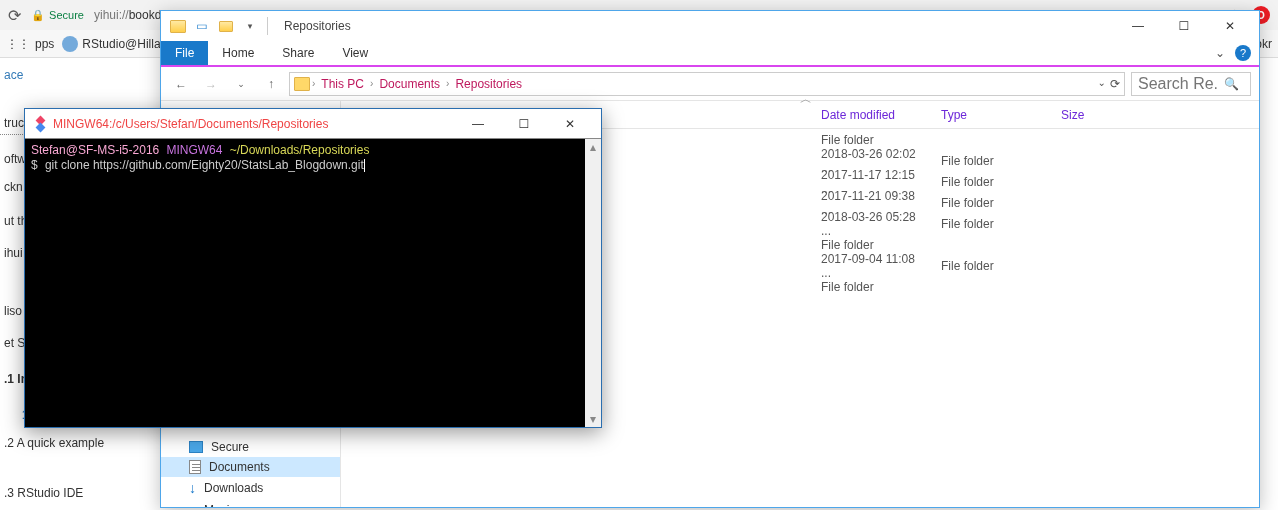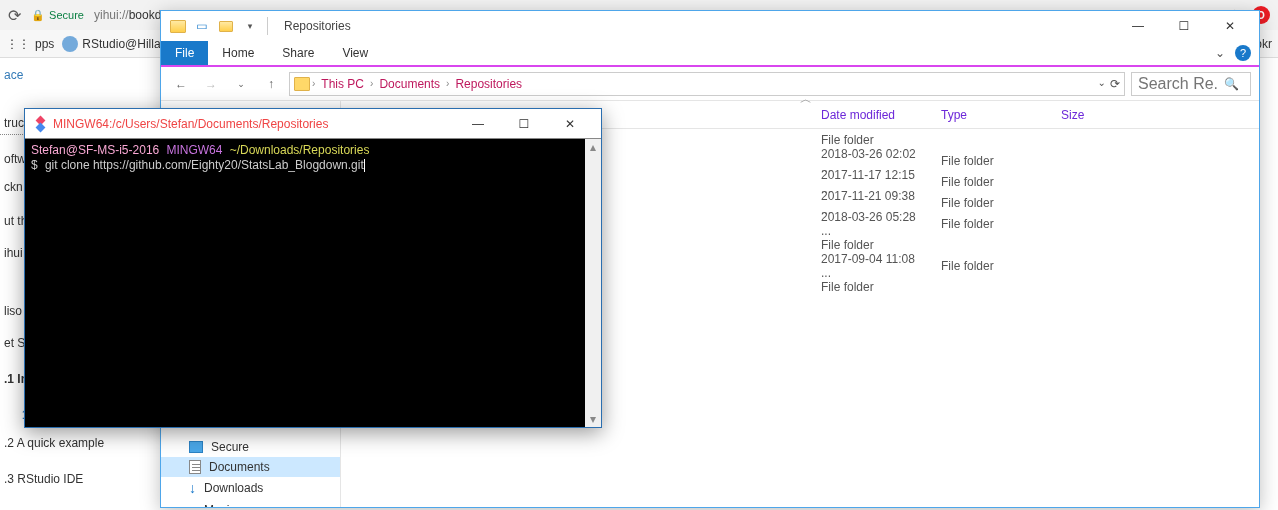--- a/index.html
+++ b/index.html
@@ -125,21 +125,21 @@
   <div class="link dark" style="margin-top:26px;border-bottom:1px dotted #888;display:inline-block">tructure of the book</div>
   <div class="link dark" style="margin-top:10px">oftw</div>
   <div class="link dark" style="margin-top:6px">ckn</div>
   <div class="link dark" style="margin-top:12px">ut th</div>
   <div class="link dark" style="margin-top:10px">ihui</div>
   <div class="link dark" style="margin-top:36px">liso</div>
   <div class="link dark" style="margin-top:10px">et St</div>
   <div class="link bold" style="margin-top:14px">.1 In</div>
   <div class="link upd" style="margin-top:14px">1.1.1 Update</div>
   <div class="link dark" style="margin-top:6px">.2 A quick example</div>
-  <div class="link dark" style="margin-top:14px">.3 RStudio IDE</div>
+  <div class="link dark" style="margin-top:28px">.3 RStudio IDE</div>
 </div>
 
 <div class="explorer">
   <div class="titlebar">
     <div class="qat">
       <div class="tb">
           <span class="ic-folder"></span>
         </div>
       <div class="tb" style="color:#1979ca">▭</div>
       <div class="tb">

